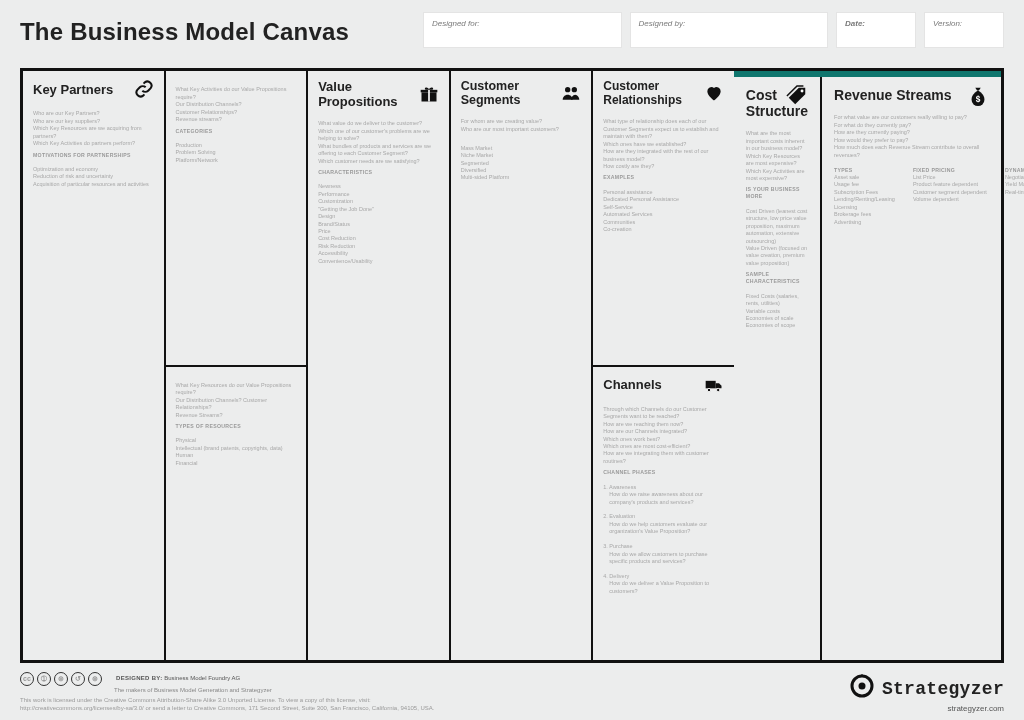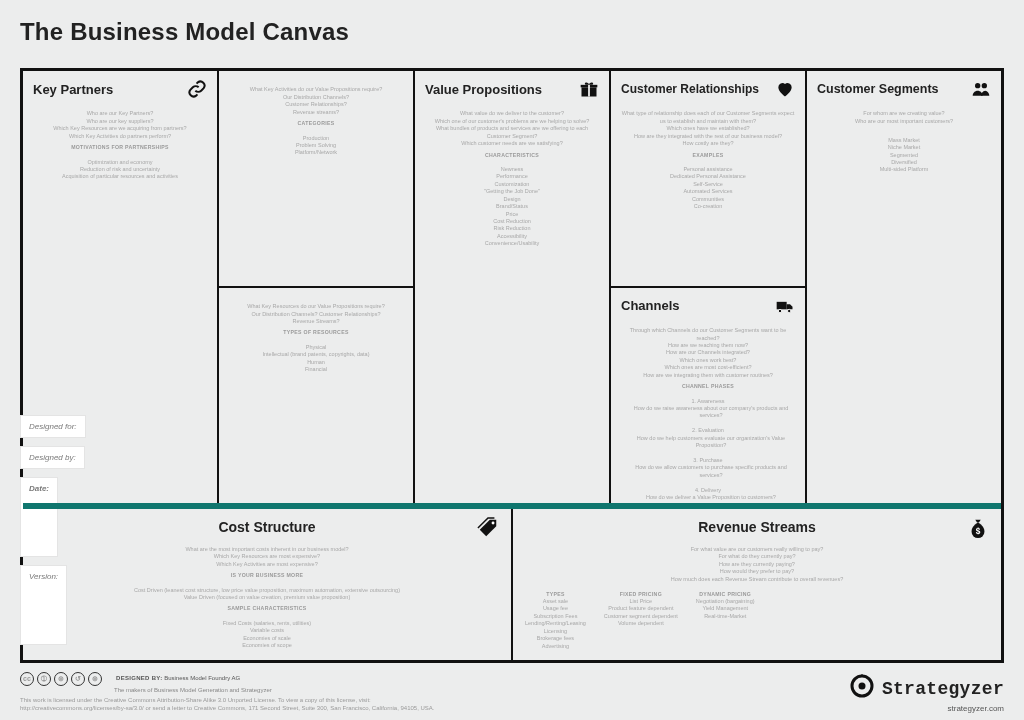--- a/index.html
+++ b/index.html
@@ -1,27 +1,27 @@
 <!DOCTYPE html>
 <html><head>
 <meta charset="utf-8">
 <style>
   * { box-sizing: border-box; margin: 0; padding: 0; }
   html, body { width: 1024px; height: 720px; background: #eceded; font-family: Helvetica, Arial, sans-serif; color: #222; }
   .page { width: 1024px; height: 720px; padding: 12px 20px 4px 20px; position: relative; }
   
-  .header { display: flex; align-items: flex-start; gap: 8px; height: 46px; flex-direction: column; }
+  .header { display: flex; align-items: flex-start; gap: 8px; height: 46px; }
   .title { flex: 0 0 395px; font-size: 24px; font-weight: 700; letter-spacing: .2px; padding-top: 6px; }
   .meta-box { background: #fff; border: 1px solid #e4e4e4; height: 36px; padding: 6px 8px; font-size: 8px; color: #7a7a7a; font-style: italic; }
   .meta-designed-for { flex: 1 1 200px; }
   .meta-designed-by  { flex: 1 1 200px; }
   .meta-date         { flex: 0 0 80px; font-weight: bold; }
   .meta-version      { flex: 0 0 80px; }
   
-  .canvas { border: 3px solid #111; margin-top: 10px; height: 595px; display: flex; flex-direction: column; text-align: center; }
+  .canvas { border: 3px solid #111; margin-top: 10px; height: 595px; display: flex; flex-direction: row; }
   .row-top { flex: 1 1 auto; display: flex; }
   .row-bottom { flex: 0 0 156px; display: flex; border-top: 6px solid #0f766e; }
   .col { border-right: 2px solid #111; display: flex; flex-direction: column; }
   .col:last-child { border-right: none; }
   .col-1 { flex: 1 1 0; } 
   .half-split > .cell:first-child { border-bottom: 2px solid #111; }
   .half-split { display: flex; flex-direction: column; }
   .half-split > .cell { flex: 1 1 0; }
   .cell { padding: 8px 10px 6px 10px; position: relative; overflow: hidden; }
   .cell-header { display: flex; align-items: center; justify-content: space-between; margin-bottom: 4px; }
@@ -145,20 +145,46 @@
 Brand/Status
 Price
 Cost Reduction
 Risk Reduction
 Accessibility
 Convenience/Usability</span>
           </div>
         </div>
       </div>
 
+      <div class="col col-1">
+        <div class="cell" style="flex:1">
+          <div class="cell-header">
+            <div class="cell-title" style="font-size:12.5px">Customer Segments</div>
+            <span class="icon">
+              <svg viewBox="0 0 24 24" fill="#111">
+                  <circle cx="8" cy="8" r="3.2"></circle>
+                  <circle cx="16" cy="8" r="3.2"></circle>
+                  <path d="M2 20c0-3.3 2.7-6 6-6s6 2.7 6 6H2z"></path>
+                  <path d="M12 20c0-3 2.2-5.4 5-5.9 2.9.5 5 2.9 5 5.9H12z"></path>
+                </svg>
+            </span>
+          </div>
+          <div class="prompt">
+            <span>For whom are we creating value?
+Who are our most important customers?</span>
+            <span style="display:block;height:4px"></span>
+            <span>Mass Market
+Niche Market
+Segmented
+Diversified
+Multi-sided Platform</span>
+          </div>
+        </div>
+      </div>
+
       <div class="col col-1 half-split">
         <div class="cell">
           <div class="cell-header">
             <div class="cell-title" style="font-size:12px">Customer Relationships</div>
             <span class="icon">
               <svg viewBox="0 0 24 24" fill="#111">
                   <path d="M12 21s-8-5.3-8-11a5 5 0 0 1 8-4 5 5 0 0 1 8 4c0 5.7-8 11-8 11z"></path>
                 </svg>
             </span>
           </div>
@@ -194,46 +220,20 @@
 How are our Channels integrated?
 Which ones work best?
 Which ones are most cost-efficient?
 How are we integrating them with customer routines?</span>
             <span class="sh">channel phases</span>
             <span>1. Awareness</span><span class="mini">How do we raise awareness about our company's products and services?</span>
             <span>2. Evaluation</span><span class="mini">How do we help customers evaluate our organization's Value Proposition?</span>
             <span>3. Purchase</span><span class="mini">How do we allow customers to purchase specific products and services?</span>
             <span>4. Delivery</span><span class="mini">How do we deliver a Value Proposition to customers?</span>
             
-          </div>
-        </div>
-      </div>
-
-      <div class="col col-1">
-        <div class="cell" style="flex:1">
-          <div class="cell-header">
-            <div class="cell-title" style="font-size:12.5px">Customer Segments</div>
-            <span class="icon">
-              <svg viewBox="0 0 24 24" fill="#111">
-                  <circle cx="8" cy="8" r="3.2"></circle>
-                  <circle cx="16" cy="8" r="3.2"></circle>
-                  <path d="M2 20c0-3.3 2.7-6 6-6s6 2.7 6 6H2z"></path>
-                  <path d="M12 20c0-3 2.2-5.4 5-5.9 2.9.5 5 2.9 5 5.9H12z"></path>
-                </svg>
-            </span>
-          </div>
-          <div class="prompt">
-            <span>For whom are we creating value?
-Who are our most important customers?</span>
-            <span style="display:block;height:4px"></span>
-            <span>Mass Market
-Niche Market
-Segmented
-Diversified
-Multi-sided Platform</span>
           </div>
         </div>
       </div>
 
     </div>
 
     <div class="row-bottom">
       <div class="bottom-cell">
         <div class="cell-title">Cost Structure</div>
         <span class="bottom-icon">

